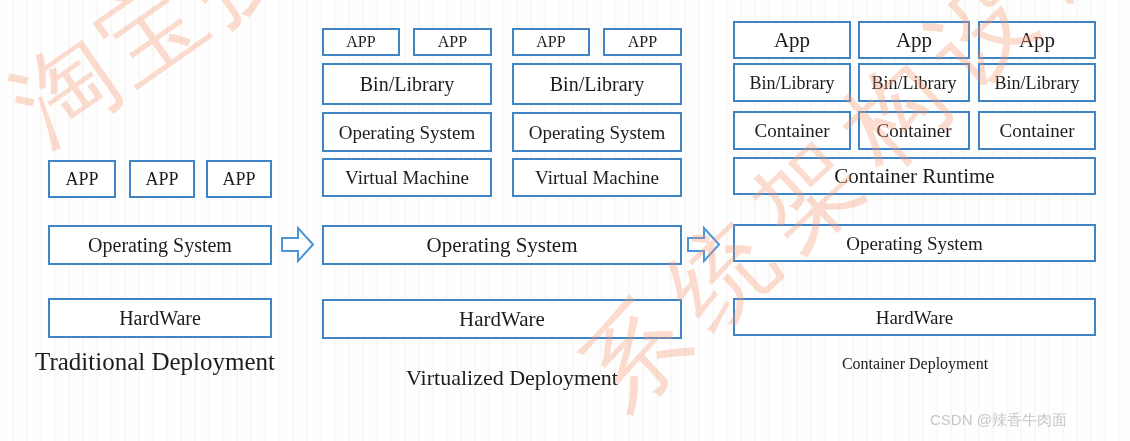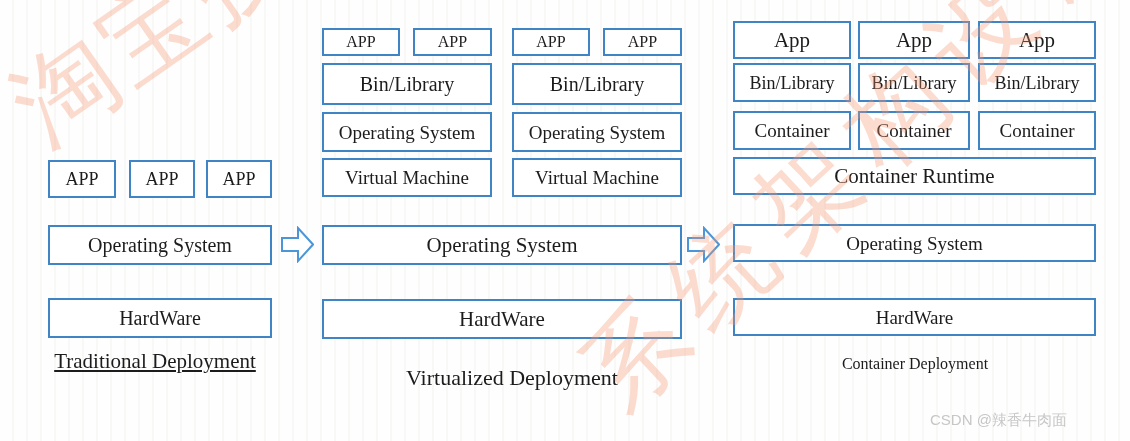--- a/index.html
+++ b/index.html
@@ -56,21 +56,21 @@
 <body>
 
 <div id="canvas">
 
   <div>
     <div class="box" style="left:48px; top:160px; width:68px; height:38px; font-size:18px;">APP</div>
     <div class="box" style="left:129px; top:160px; width:66px; height:38px; font-size:18px;">APP</div>
     <div class="box" style="left:206px; top:160px; width:66px; height:38px; font-size:18px;">APP</div>
     <div class="box" style="left:48px; top:225px; width:224px; height:40px; font-size:20px;">Operating System</div>
     <div class="box" style="left:48px; top:298px; width:224px; height:40px; font-size:20px;">HardWare</div>
-    <div class="plain" style="left:5px; top:348px; width:300px; height:27px; font-size:21px;text-decoration:underline;">Traditional Deployment</div>
+    <div class="plain" style="left:5px; top:348px; width:300px; height:27px; font-size:25px;">Traditional Deployment</div>
   </div>
 
   <div class="arrow" style="left:281px; top:226px;">
     <svg width="33" height="37" viewBox="0 0 33 37">
       <path d="M1 12 L17 12 L17 2 L32 18.5 L17 35 L17 25 L1 25 Z" fill="#ffffff" stroke="#4b96d9" stroke-width="2" stroke-linejoin="miter"></path>
     </svg>
   </div>
 
   <div>
 

